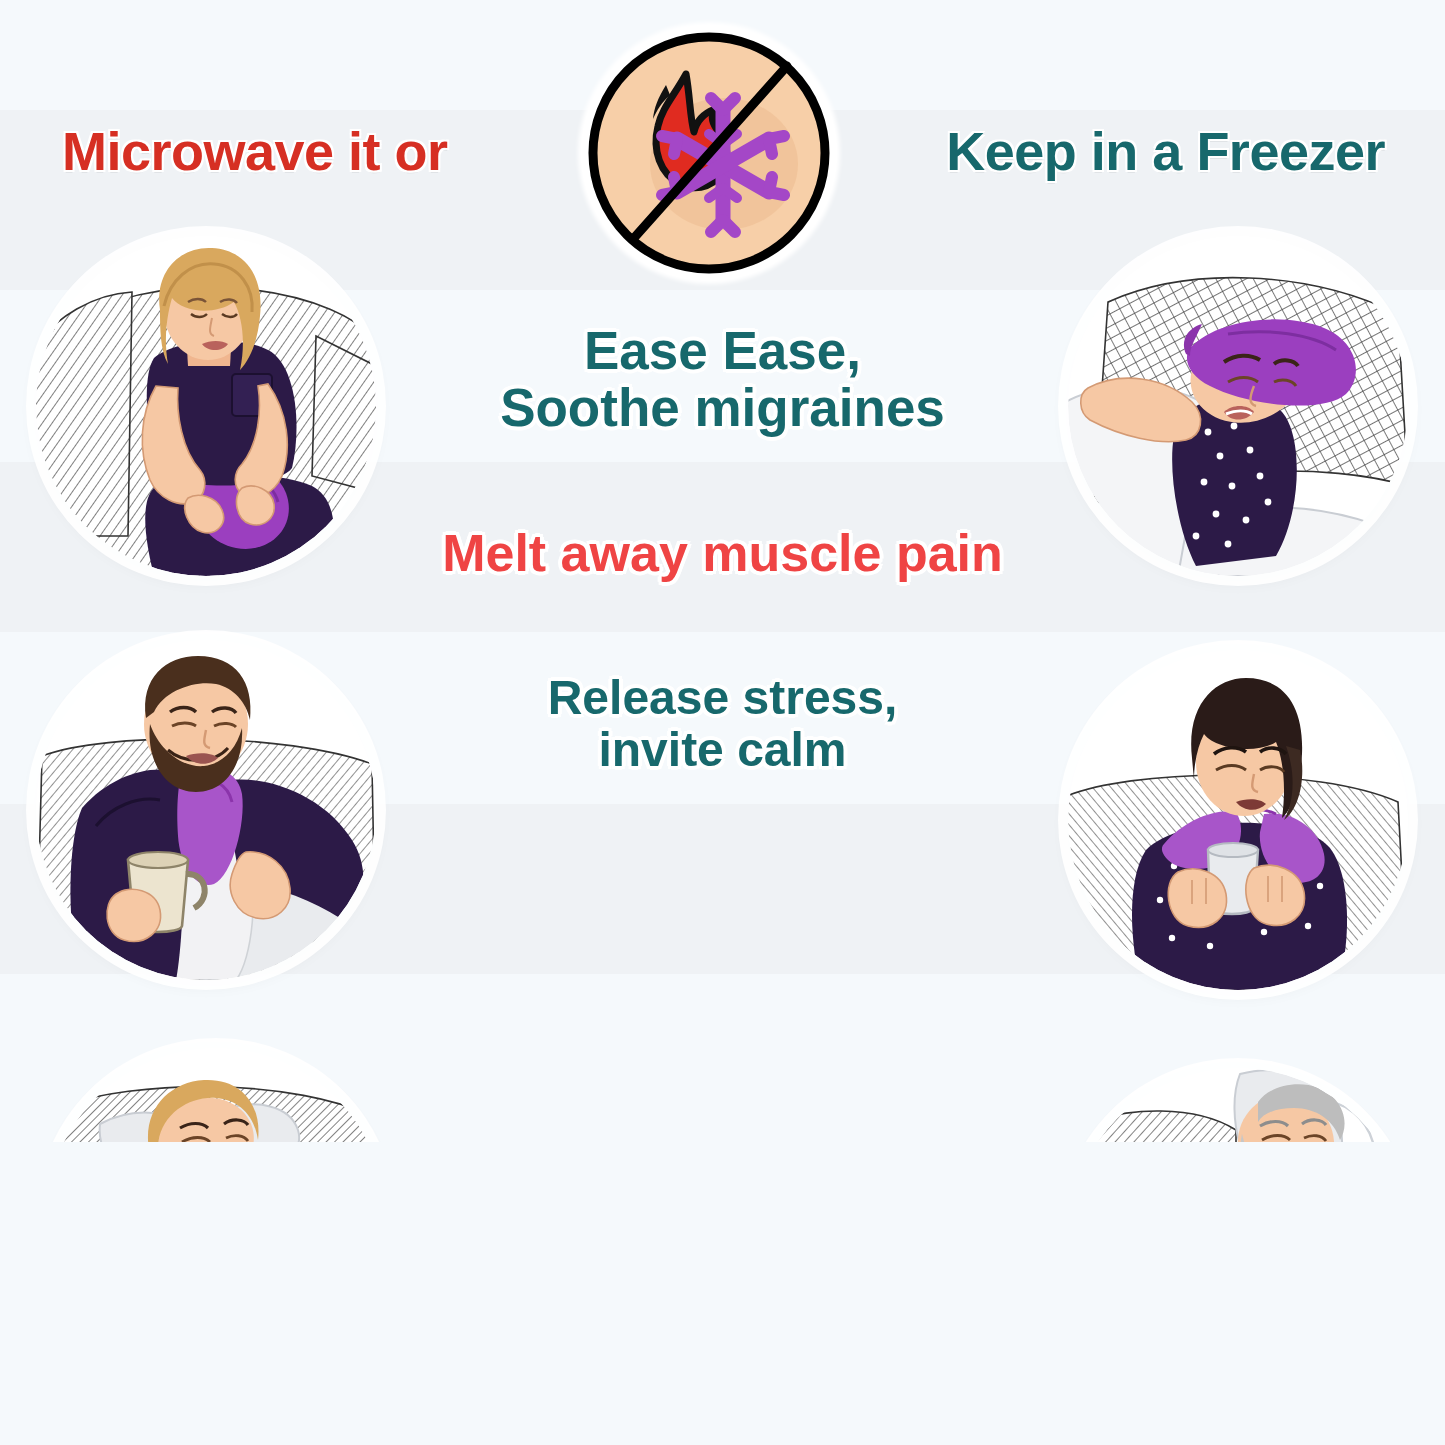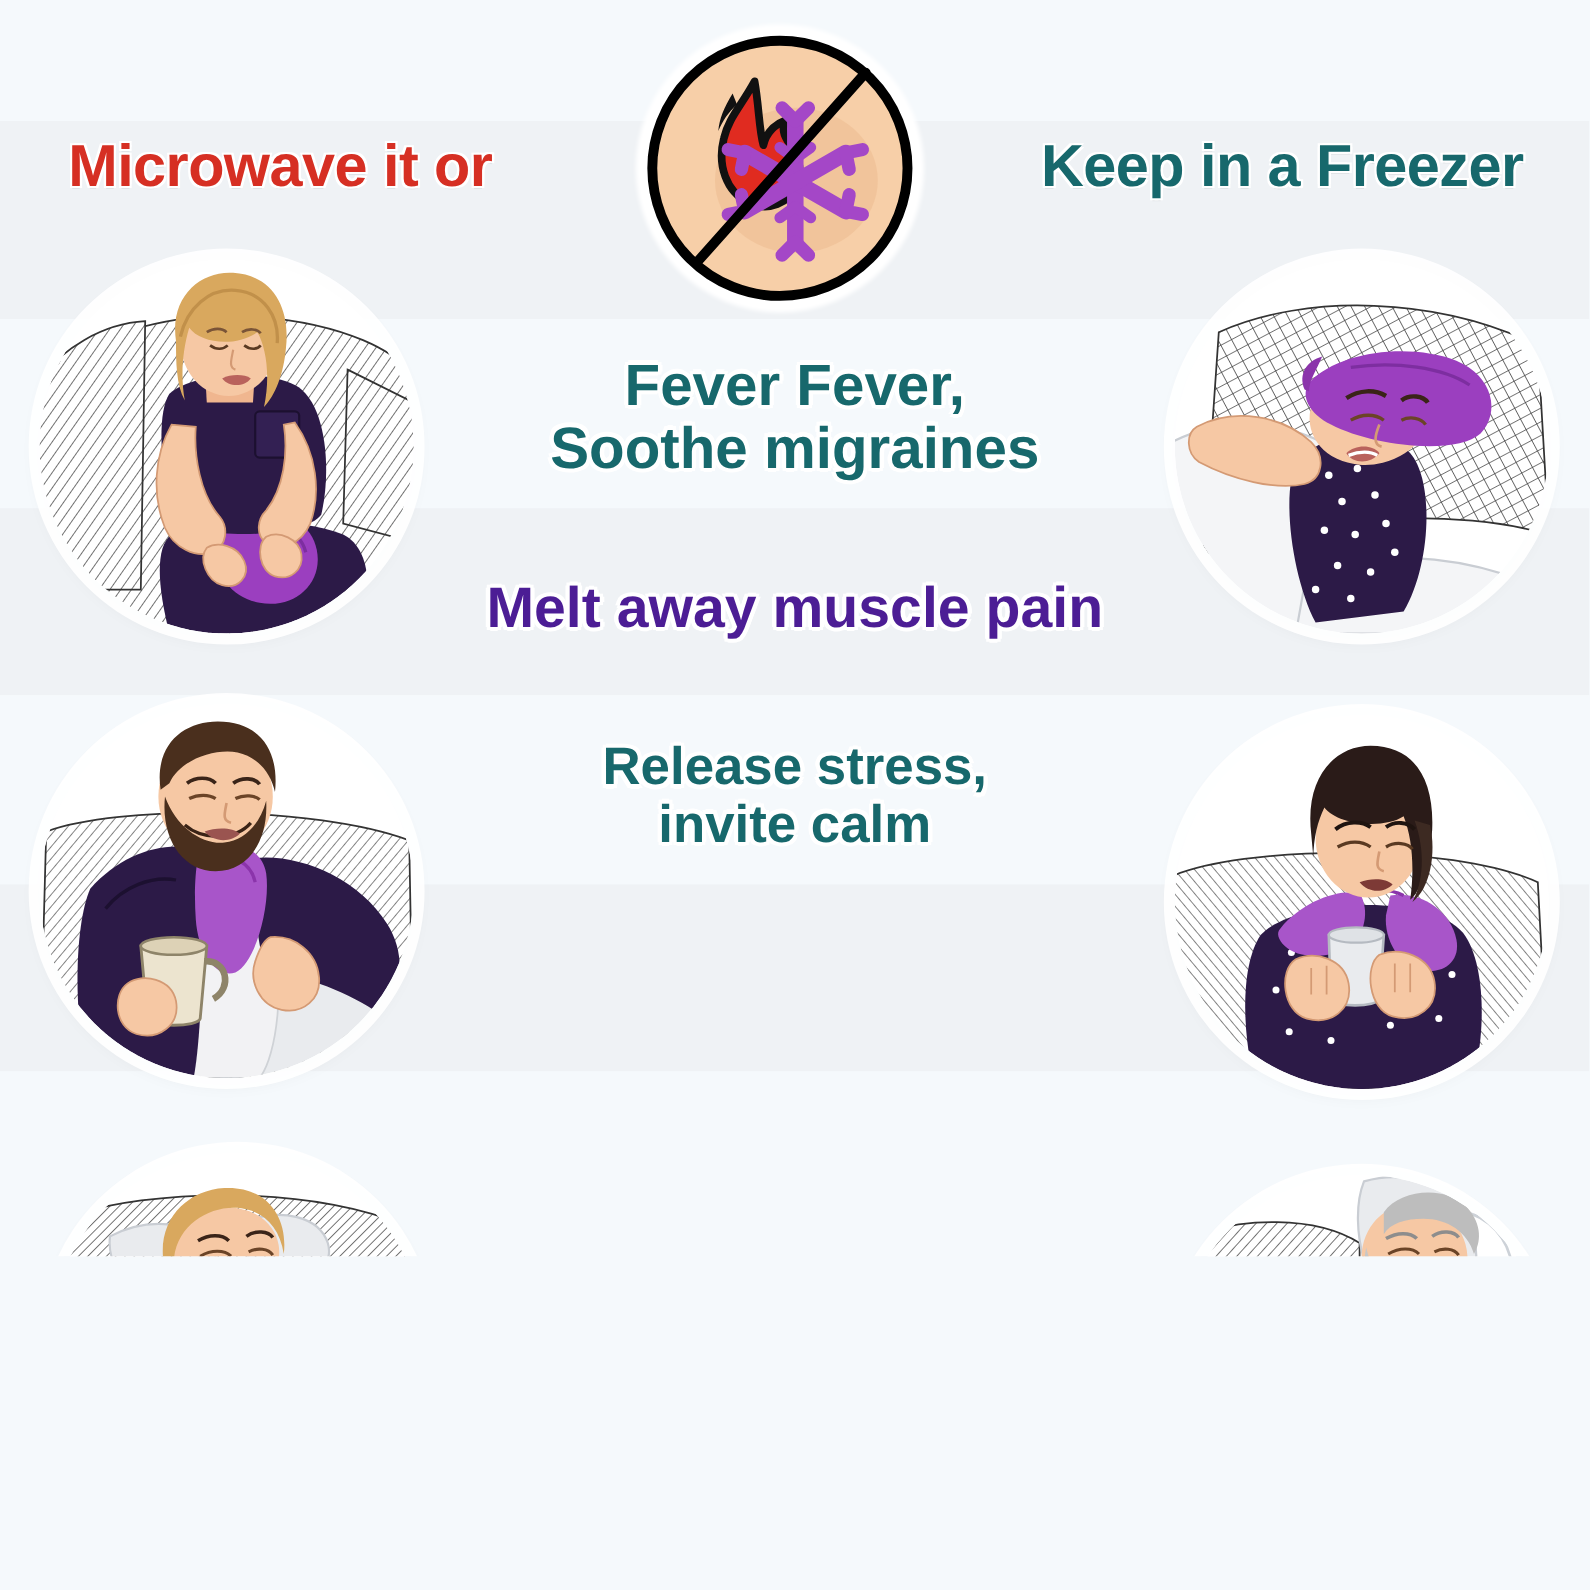--- a/index.html
+++ b/index.html
@@ -56,21 +56,21 @@
     text-align:center;
     font-weight:bold;
     line-height:1.08;
     z-index:5;
     white-space:pre-line;
     text-shadow:
       -3px -3px 0 #fff, 3px -3px 0 #fff, -3px 3px 0 #fff, 3px 3px 0 #fff,
       -4px 0 0 #fff, 4px 0 0 #fff, 0 -4px 0 #fff, 0 4px 0 #fff;
   }
   .copy.teal{color:#17686c;}
-  .copy.red{color:#4c1d95;}
+  .copy.red{color:#ef4444;}
 
   #copy-0{top:322px;font-size:53px;}
   #copy-1{top:525px;font-size:52px;}
   #copy-2{top:672px;font-size:48px;}
   #copy-3{top:854px;font-size:52px;}
   #copy-4{top:1043px;font-size:52px;}
   #copy-5{top:1190px;font-size:52px;}
 
   
   .circle{
@@ -140,21 +140,21 @@
 
         <path d="M145 122 L131 112 M145 122 L159 112" stroke="#a447c7" stroke-width="10"></path>
         <path d="M145 166 L131 176 M145 166 L159 176" stroke="#a447c7" stroke-width="10"></path>
       </g>
 
       <circle cx="131" cy="131" r="116" fill="none" stroke="#000000" stroke-width="9"></circle>
       <line x1="209" y1="44" x2="56" y2="216" stroke="#000000" stroke-width="9" stroke-linecap="round"></line>
     </svg>
   </div>
 
-  <div class="copy teal" id="copy-0">Fever Fever,
+  <div class="copy teal" id="copy-0">Ease Ease,
 Soothe migraines</div>
   <div class="copy red" id="copy-1">Melt away muscle pain</div>
   <div class="copy teal" id="copy-2">Release stress,
 invite calm</div>
 
   <div class="circle" id="c-tl">
     <svg width="340" height="340" viewBox="0 0 340 340">
       <defs>
         <pattern id="hatchA" width="8" height="8" patternUnits="userSpaceOnUse" patternTransform="rotate(35)">
           <rect width="8" height="8" fill="#ffffff"></rect>

